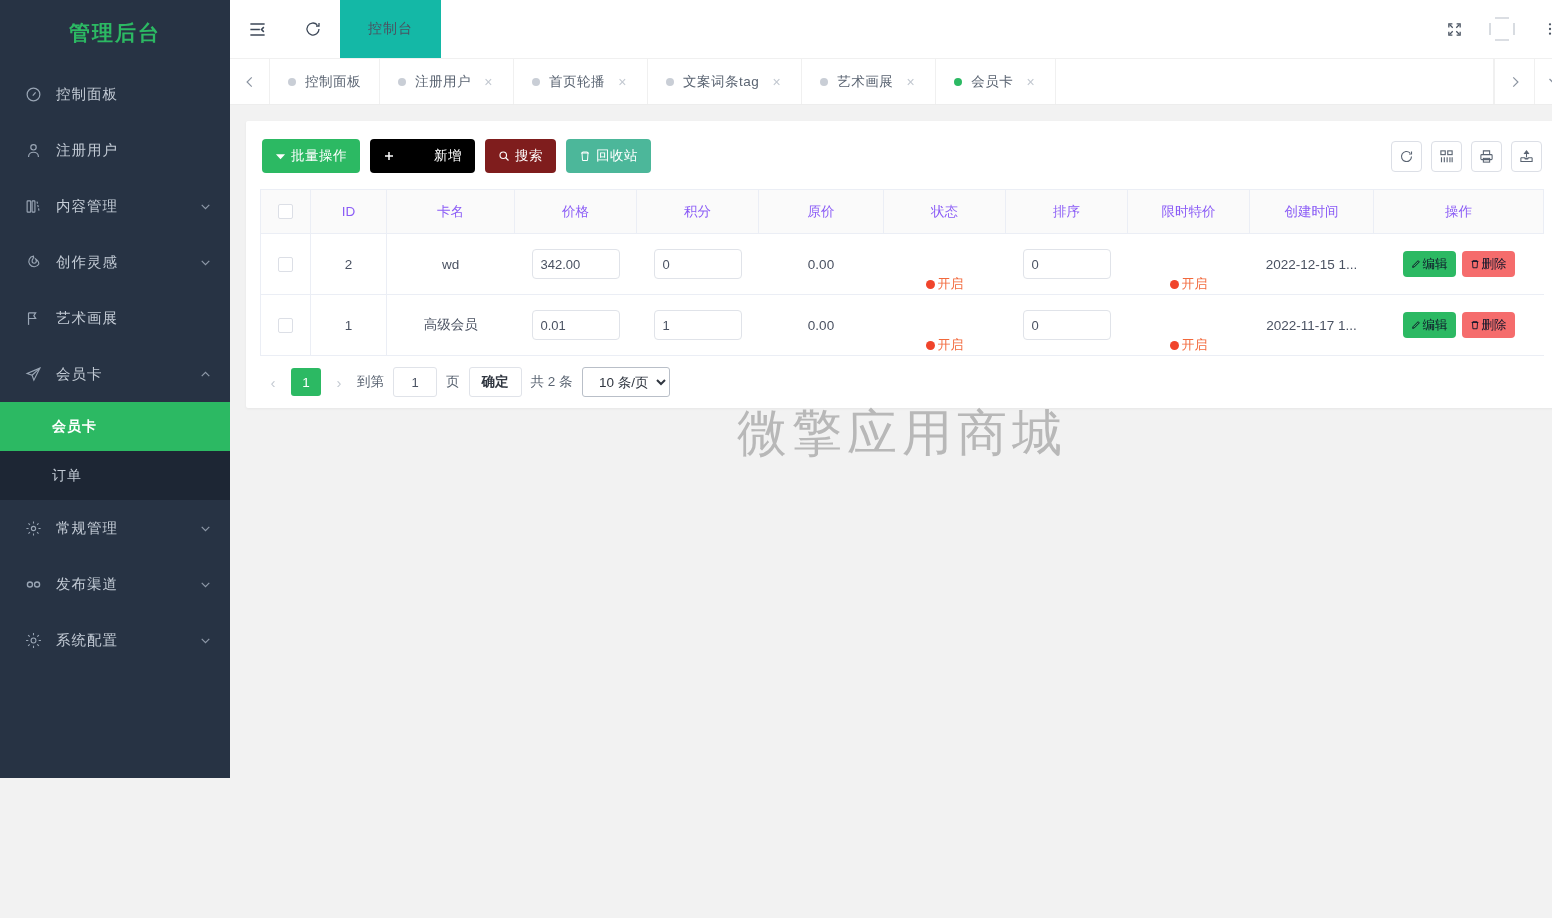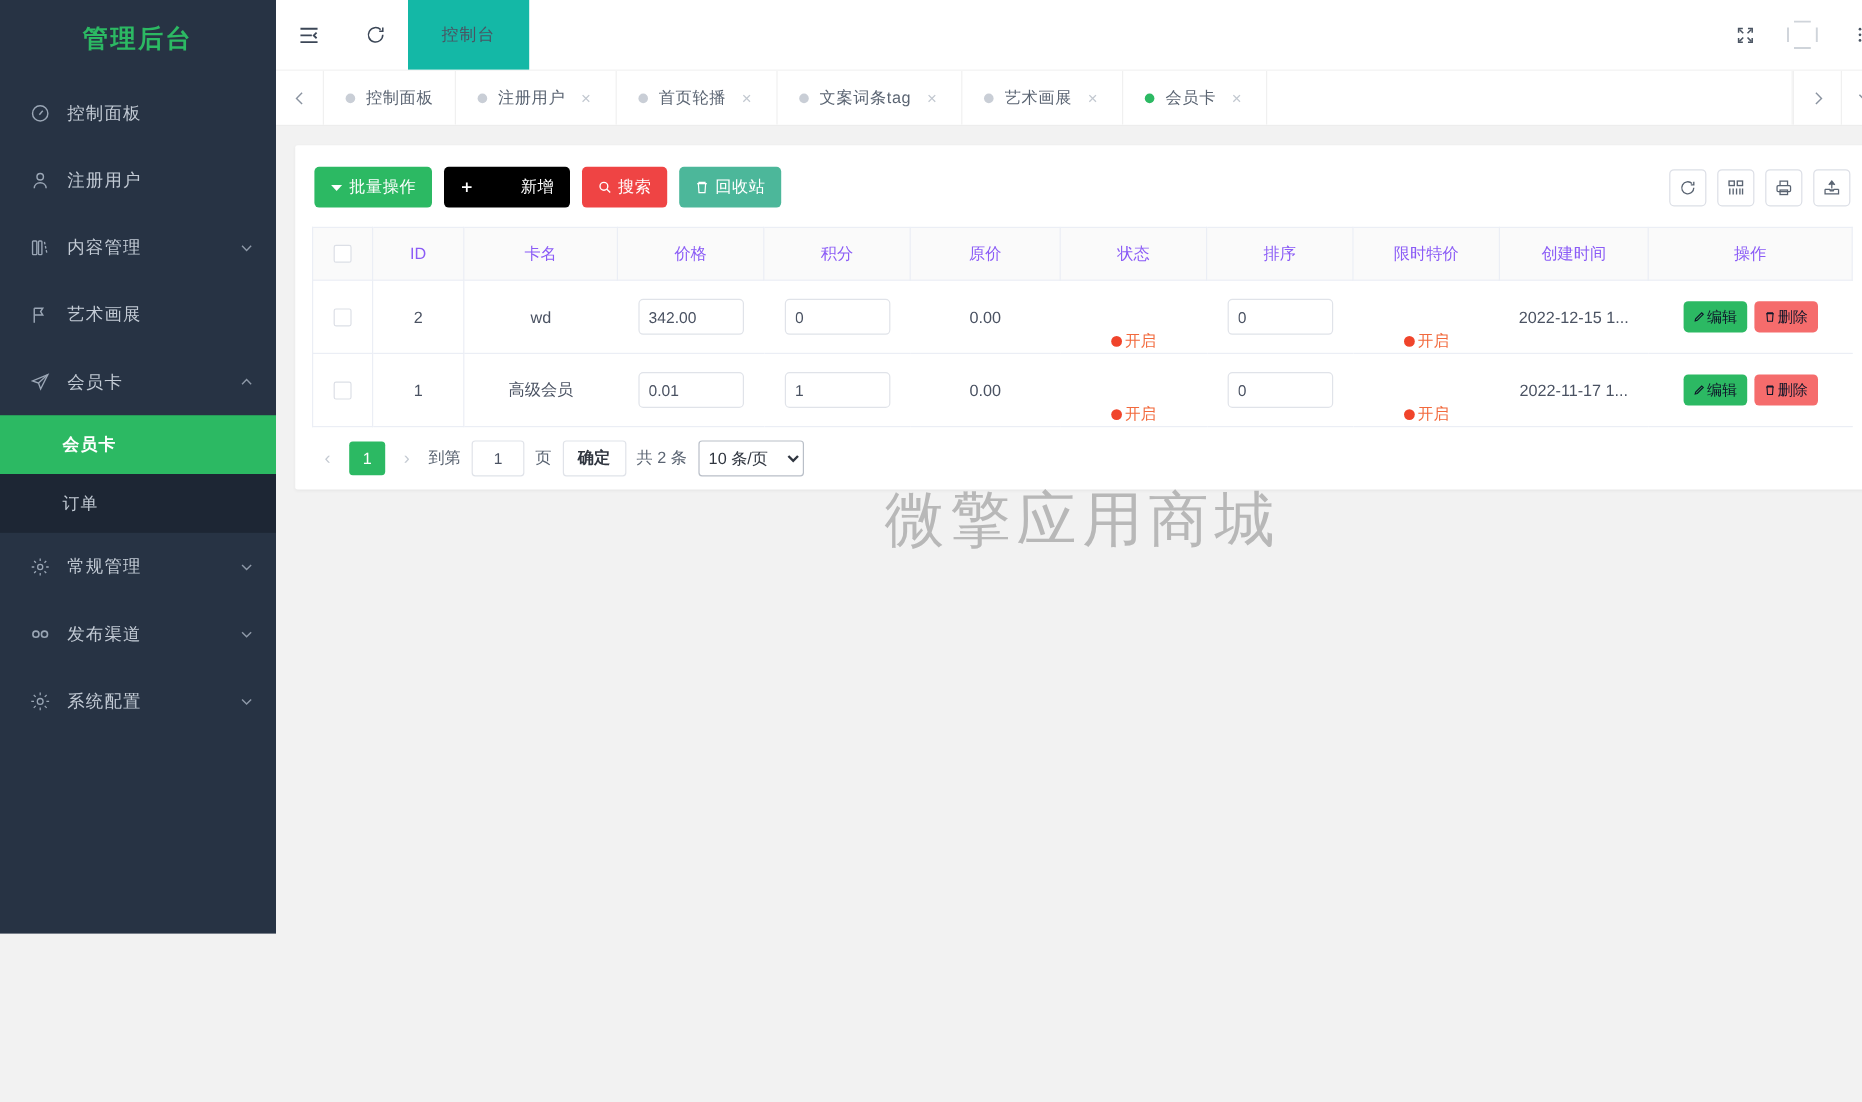--- a/index.html
+++ b/index.html
@@ -161,21 +161,21 @@
     padding: 0 13px;
     margin-right: 10px;
     cursor: pointer;
     display: inline-flex; align-items: center;
     font-family: Liberation Serif, serif;
     letter-spacing: .5px;
   }
   .btn .bico { margin-right: 5px; display: inline-flex; align-items: center; }
   .btn-green { background: #2cb963; }
   .btn-red { background: #000000; gap: 34px; }
-  .btn-orange { background: #ef4444; }
+  .btn-orange { background: #7f1d1d; }
   .btn-teal { background: #4cb79a; }
   .tool-spacer { flex: 1; }
   .sq-btn {
     width: 31px; height: 31px;
     border: 1px solid #dcdfe6; border-radius: 4px;
     background: #fff; margin-left: 9px;
     display: inline-flex; align-items: center; justify-content: center;
     cursor: pointer;
     color: #5a6472;
   }
@@ -269,20 +269,21 @@
     background: #fff; color: #303640; font-size: 13.5px; font-weight: 700;
     cursor: pointer;
     font-family: "Liberation Sans", "DejaVu Sans", sans-serif;
   }
   .pg-select {
     height: 30px; padding: 0 4px;
     border: 1px solid #b9bfc8; border-radius: 3px;
     background: #fff; font-size: 13.5px; color: #303640;
     font-family: "Liberation Sans", "DejaVu Sans", sans-serif;
     outline: none;
+    text-align: right;
   }
 
   .watermark {
     position: absolute;
     left: 0; right: 0;
     top: 295px;
     text-align: center;
     font-size: 50px;
     color: #b8b8b8;
     letter-spacing: 5px;
@@ -329,20 +330,33 @@
           </svg>
         </span>
         <span class="m-label">内容管理</span>
         <span class="m-arrow">
           <svg width="13" height="13" viewBox="0 0 24 24" fill="none" stroke="currentColor" stroke-width="2.2">
             <path d="M5 9l7 7 7-7"></path>
           </svg>
         </span>
       </div>
 
+      <div class="menu-item">
+        <span class="m-icon">
+          <svg width="17" height="17" viewBox="0 0 24 24" fill="none" stroke="currentColor" stroke-width="1.6">
+            <path d="M12 3c1 3-2 4-2 7a3 3 0 006 0c0-1-.5-2-1-3 3 2 4.5 4.5 4.5 7A7.5 7.5 0 1112 3z"></path>
+          </svg>
+        </span>
+        <span class="m-label">创作灵感</span>
+        <span class="m-arrow">
+          <svg width="13" height="13" viewBox="0 0 24 24" fill="none" stroke="currentColor" stroke-width="2.2">
+            <path d="M5 9l7 7 7-7"></path>
+          </svg>
+        </span>
+      </div>
 
       <div class="menu-item">
         <span class="m-icon">
           <svg width="17" height="17" viewBox="0 0 24 24" fill="none" stroke="currentColor" stroke-width="1.7">
             <path d="M5 21V4"></path>
               <path d="M5 4h10l-2.5 4L15 12H5"></path>
           </svg>
         </span>
         <span class="m-label">艺术画展</span>
       </div>

